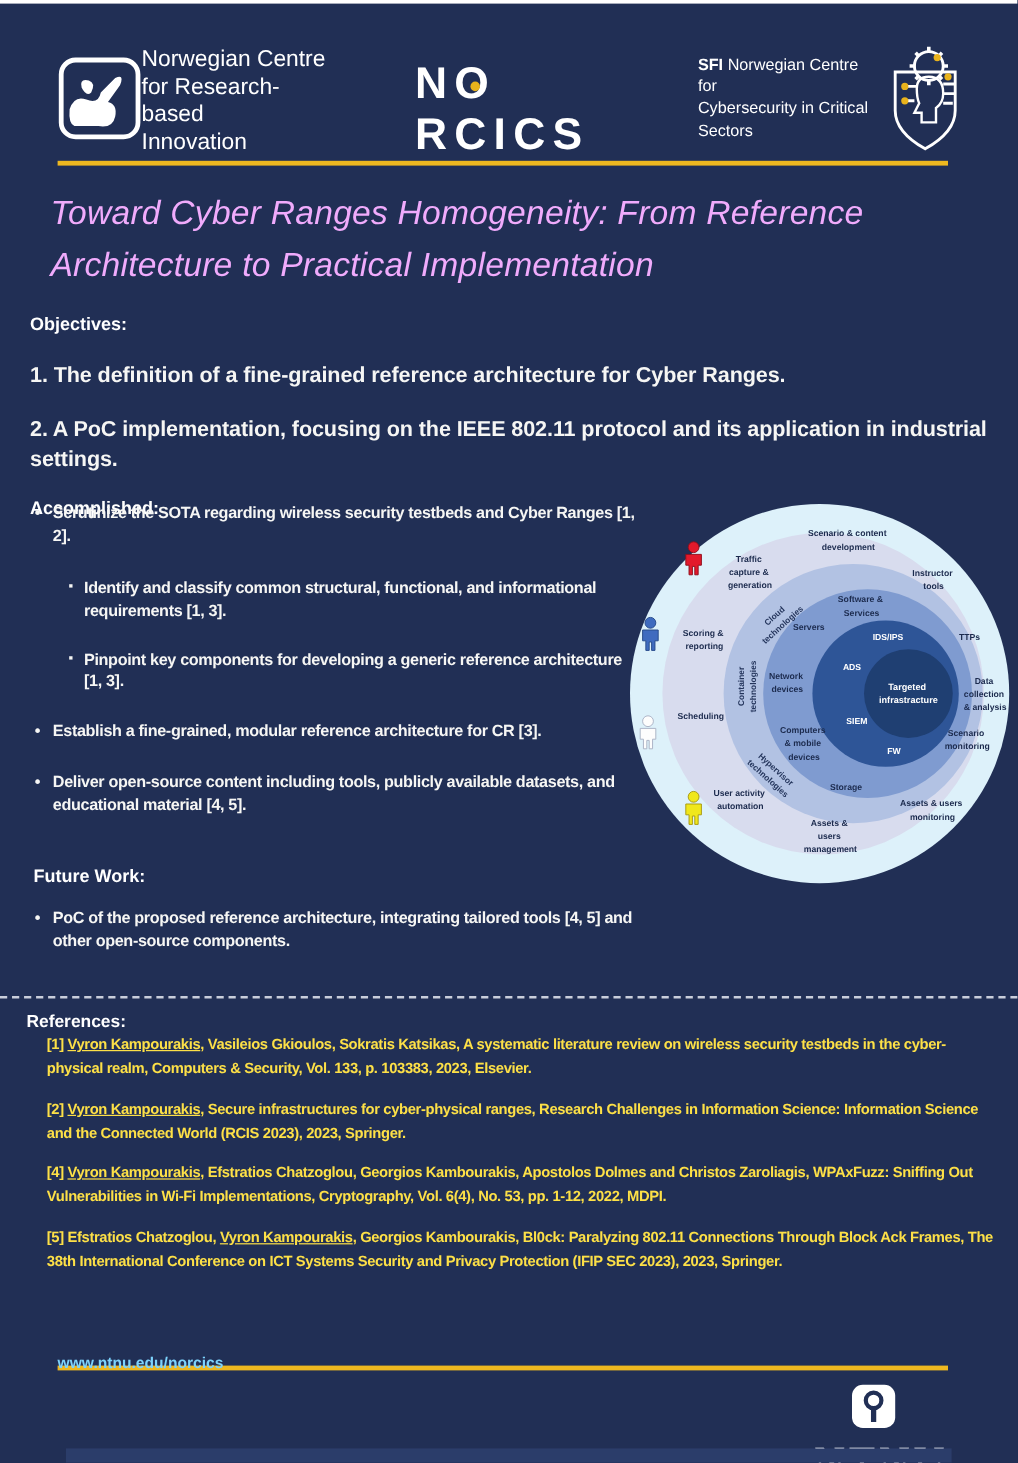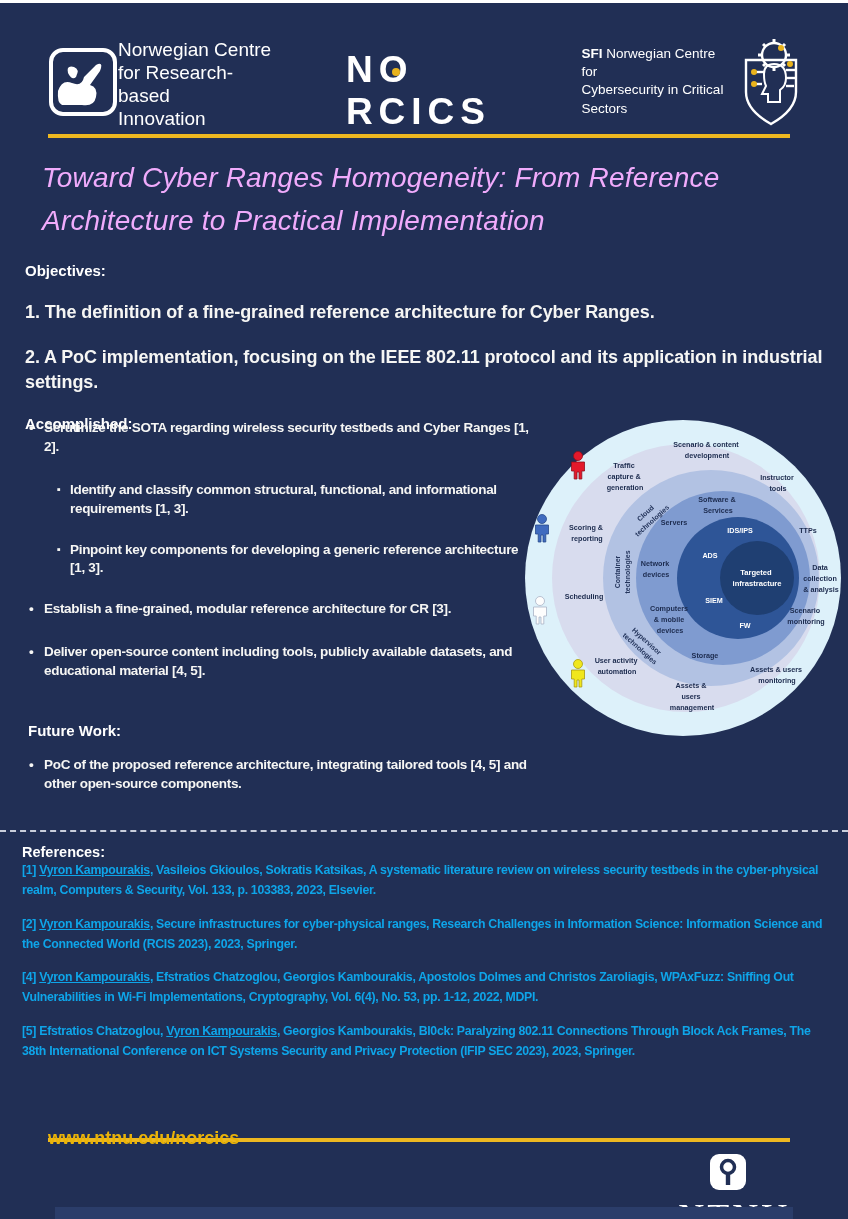--- a/index.html
+++ b/index.html
@@ -51,25 +51,25 @@
 
   .future{position:absolute;top:722px;left:28px;width:520px;}
   .future .sec-heading{margin:0 0 17px 0;}
 
   
   .dashed{position:absolute;top:830px;left:0;right:0;border-top:2px dashed #c9cedb;}
 
   
   .references{position:absolute;top:844px;left:22px;right:18px;}
   .references .sec-heading{margin:0 0 0 0;font-size:14.5px;}
-  .ref{font-size:12.3px;font-weight:bold;letter-spacing:-0.3px;line-height:1.65;margin:0 0 13px 0;color:#0ea5e9;}
+  .ref{font-size:12.3px;font-weight:bold;letter-spacing:-0.3px;line-height:1.65;margin:0 0 13px 17px;color:#fde047;}
   .ref .author{font-weight:bold;text-decoration:underline;cursor:pointer;}
 
   
-  .site-url{position:absolute;left:48px;top:1128px;font-size:18px;font-weight:bold;color:#eab308;cursor:pointer;}
+  .site-url{position:absolute;left:48px;top:1128px;font-size:13px;font-weight:bold;color:#7dd3fc;cursor:pointer;}
   .ntnu{position:absolute;right:52px;top:1152px;display:flex;align-items:center;flex-direction:column;}
   .ntnu-word{font-family:"Liberation Serif", serif;font-size:36px;letter-spacing:3px;color:#ffffff;margin-left:12px;}
   .ntnu-div{width:2px;height:42px;background:#ffffff;margin:0 14px;}
   .ntnu-name{font-size:12.5px;line-height:1.3;color:#eab308;}
   .bottom-strip{position:absolute;bottom:0;left:55px;right:55px;height:12px;background:#2b3d6a;}
 
   
   .diagram{position:absolute;left:515px;top:415px;width:333px;height:333px;}
   .dl{font-weight:bold;fill:#1c2b4e;font-size:7.2px;text-anchor:middle;}
   .dl-t{font-weight:bold;fill:#24355c;font-size:7px;text-anchor:middle;}

